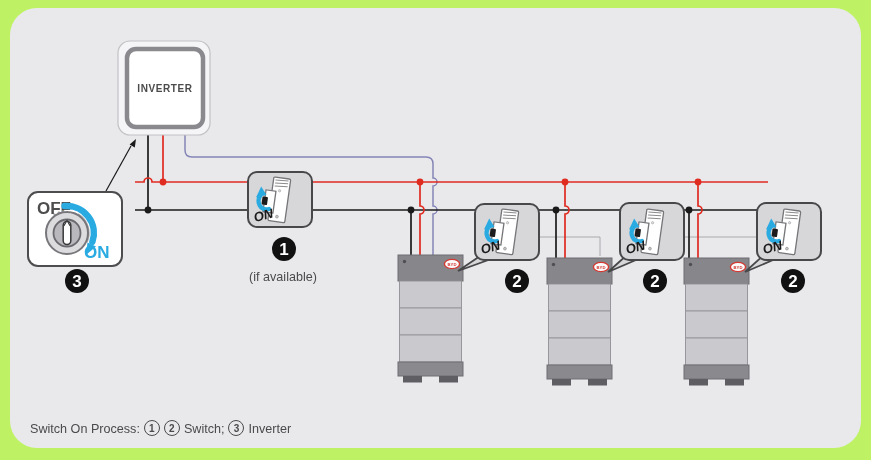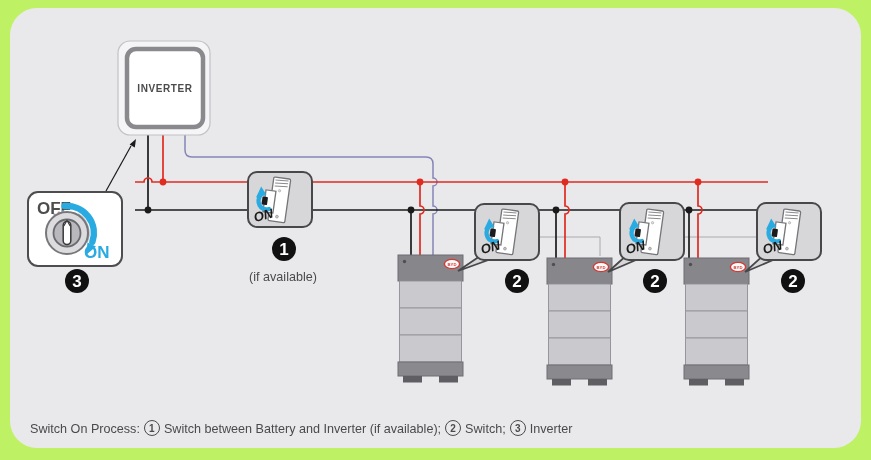--- a/index.html
+++ b/index.html
@@ -186,19 +186,18 @@
   </g>
   <g>
     <circle cx="793" cy="281" r="12" fill="#111111"></circle>
     <text x="793" y="287" text-anchor="middle" font-size="17" font-weight="bold" fill="#ffffff" class="svgtext">2</text>
   </g>
 </svg>
 
   <div class="caption">
     <span>Switch On Process:</span>
     <span class="circ">1</span>
-    <span>Switch between Battery and Inverter (if available);</span>
     <span class="circ">2</span>
     <span>Switch;</span>
     <span class="circ">3</span>
     <span>Inverter</span>
   </div>
 </div>
 
 </body></html>

